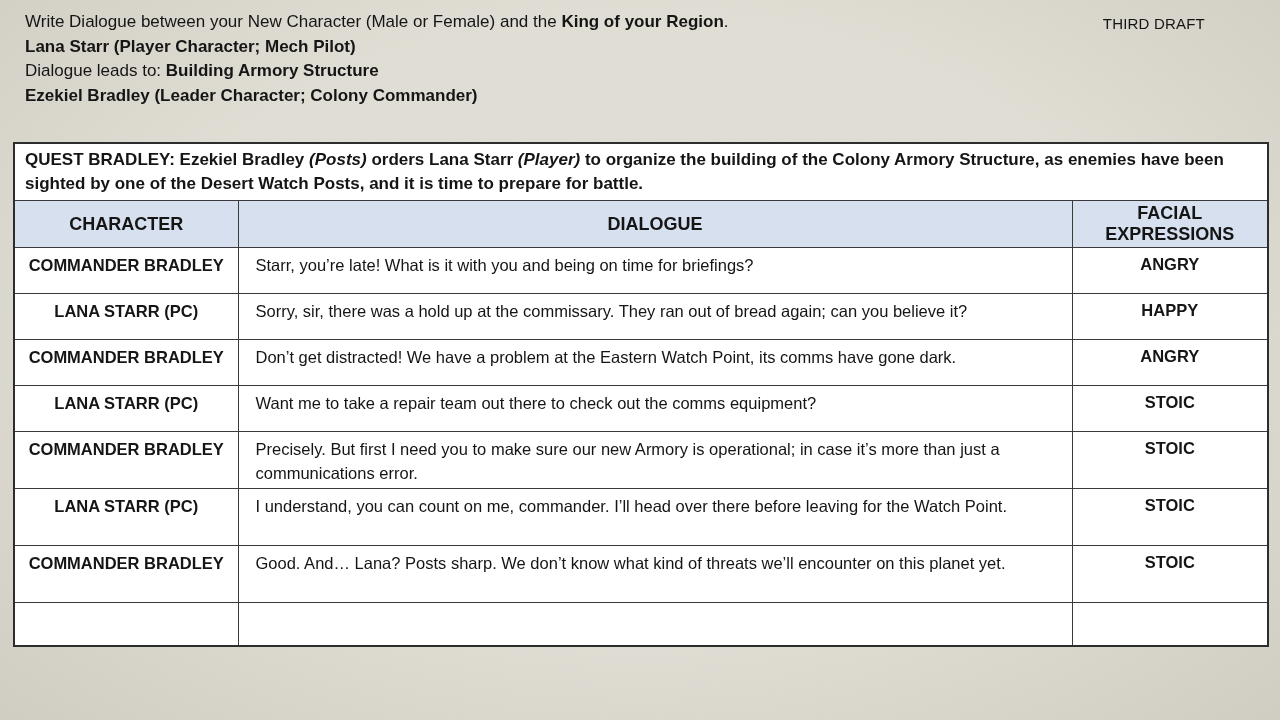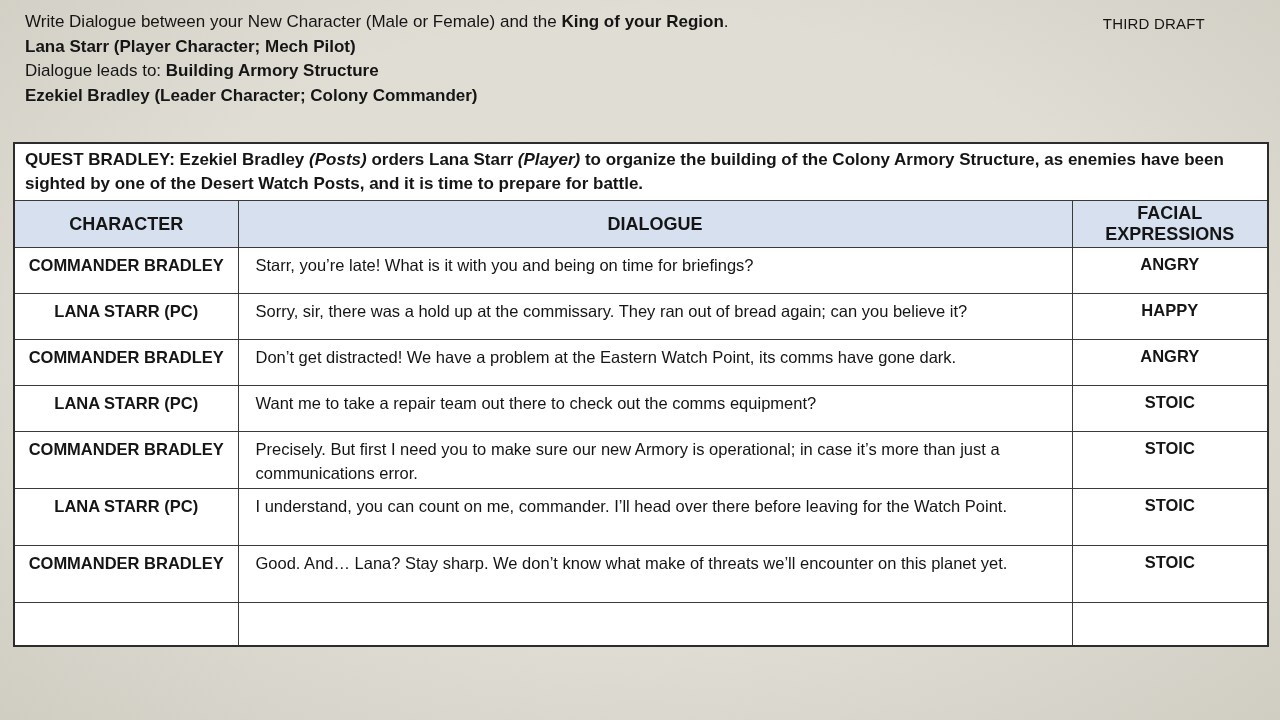--- a/index.html
+++ b/index.html
@@ -141,21 +141,21 @@
         <td class="dlg">Precisely. But first I need you to make sure our new Armory is operational; in case it’s more than just a communications error.</td>
         <td class="expr">STOIC</td>
       </tr>
       <tr class="row-t">
         <td class="char">LANA STARR (PC)</td>
         <td class="dlg">I understand, you can count on me, commander. I’ll head over there before leaving for the Watch Point.</td>
         <td class="expr">STOIC</td>
       </tr>
       <tr class="row-t">
         <td class="char">COMMANDER BRADLEY</td>
-        <td class="dlg">Good. And… Lana? Stay sharp. We don’t know what make of threats we’ll encounter on this planet yet.</td>
+        <td class="dlg">Good. And… Lana? Posts sharp. We don’t know what kind of threats we’ll encounter on this planet yet.</td>
         <td class="expr">STOIC</td>
       </tr>
       <tr class="row-empty">
         <td class="char"></td>
         <td class="dlg"></td>
         <td class="expr"></td>
       </tr>
     </tbody>
   </table>
 

